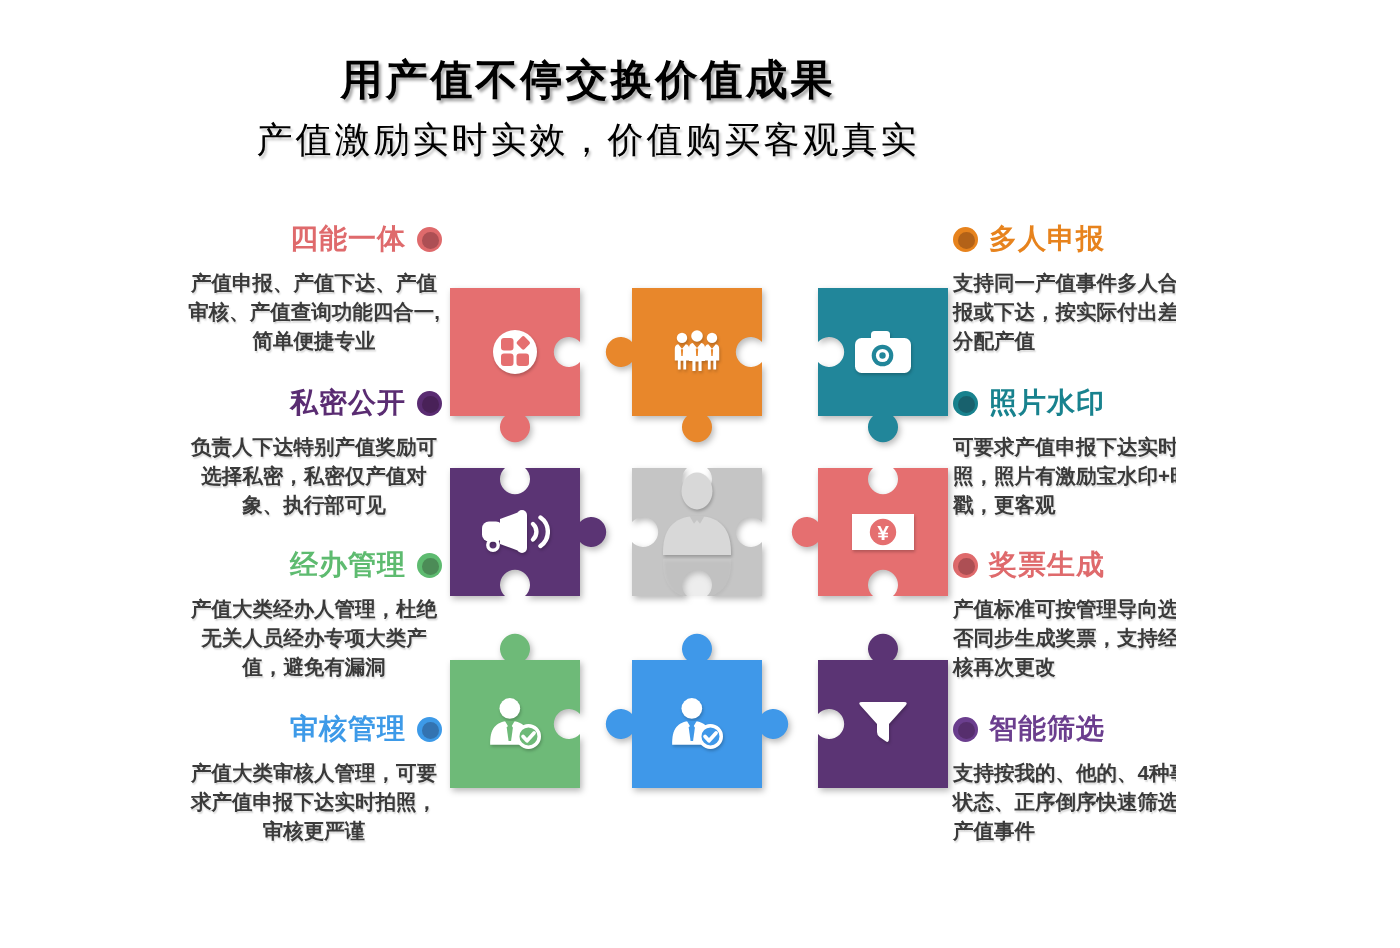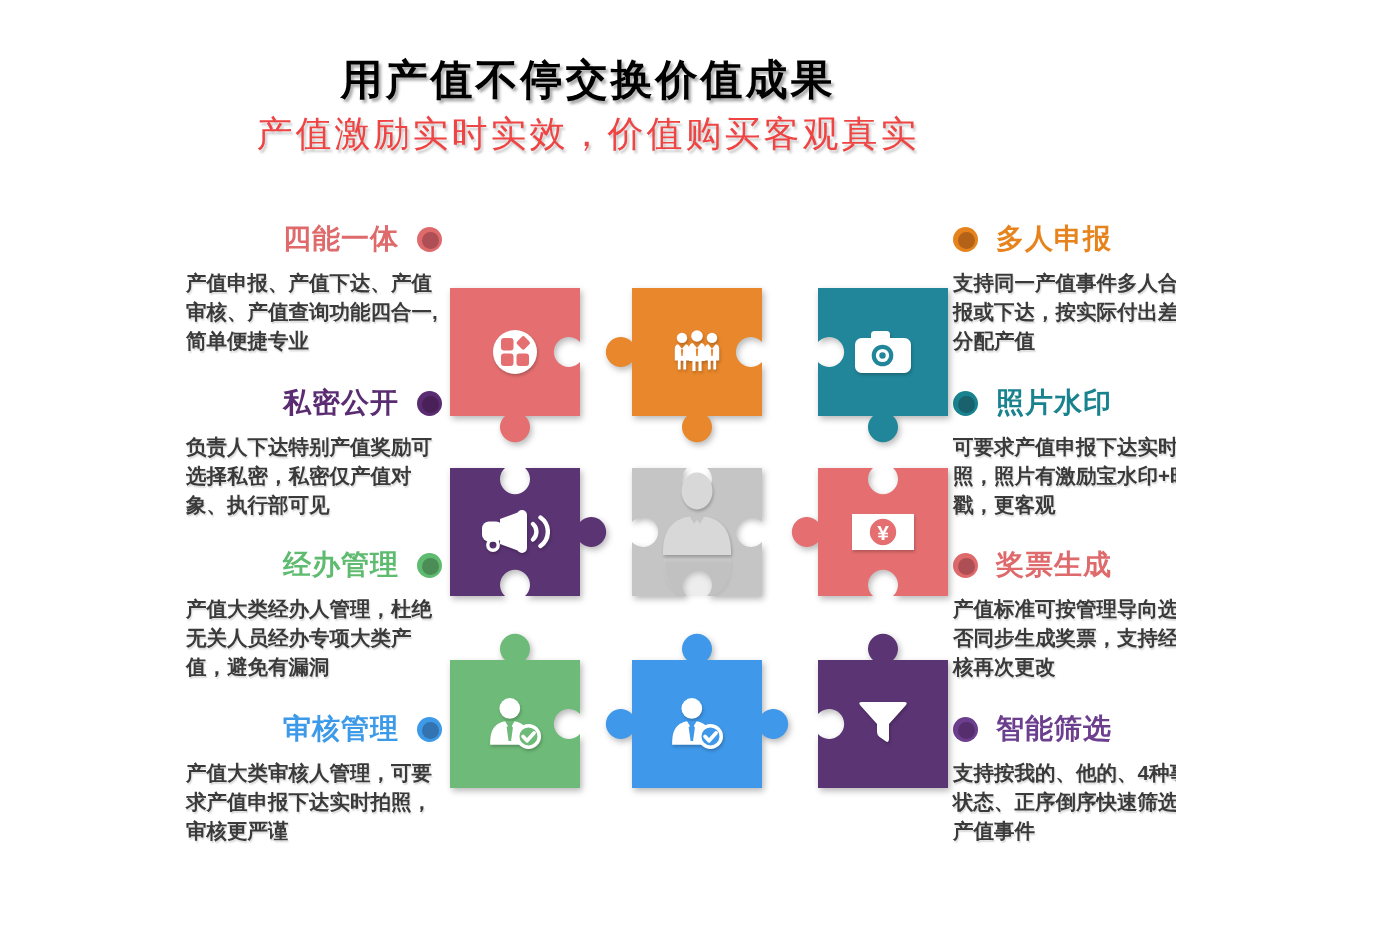--- a/index.html
+++ b/index.html
@@ -2,33 +2,33 @@
 <html><head>
 <meta charset="utf-8">
 <style>
   *{margin:0;padding:0;box-sizing:border-box}
   html,body{background:#fff}
   .stage{position:relative;width:1176px;height:948px;background:#fff;overflow:hidden;
          font-family:"Liberation Sans",sans-serif}
   .hdr{position:absolute;top:0;left:0;width:100%;text-align:center}
   .title{margin-top:52px;font-size:42px;font-weight:700;letter-spacing:3px;color:#000;
          text-shadow:2.5px 3px 3px rgba(0,0,0,.35)}
-  .subtitle{margin-top:2px;font-size:36px;color:#ef4444;letter-spacing:3px;
+  .subtitle{margin-top:8px;font-size:36px;color:#000000;letter-spacing:3px;
          text-shadow:2px 2.5px 2.5px rgba(0,0,0,.22)}
   .feat{position:absolute}
-  .feat-head{display:flex;align-items:center;gap:18px;font-size:28px;font-weight:700;letter-spacing:1px}
+  .feat-head{display:flex;align-items:center;gap:11px;font-size:28px;font-weight:700;letter-spacing:1px}
   .feat.left{left:186px;width:256px}
   .feat.left .feat-head{justify-content:flex-end}
   .feat.right{left:953px;width:268px}
   .dot{position:relative;width:25px;height:25px;border-radius:50%;flex:0 0 auto}
   .dot::after{content:"";position:absolute;left:19%;top:22%;width:67%;height:67%;
          border-radius:50%;background:rgba(25,0,12,.25)}
   .feat-body{margin-top:10px;font-size:20.5px;line-height:1.42;font-weight:700;color:#3a3a3a;
          text-shadow:1px 1.5px 1.5px rgba(0,0,0,.15)}
-  .feat.left .feat-body{text-align:left}
+  .feat.left .feat-body{text-align:center}
   .piece{position:absolute;width:130px;height:128px}
   .pbg{position:absolute;left:-30px;top:-30px;filter:drop-shadow(2px 3px 3px rgba(0,0,0,.28))}
   .icon-wrap{position:absolute;inset:0;display:flex;align-items:center;justify-content:center;z-index:2}
   .icon-wrap svg{filter:drop-shadow(1px 2px 1.5px rgba(0,0,0,.22))}
 </style>
 </head>
 <body>
 
 <div class="stage">
 

